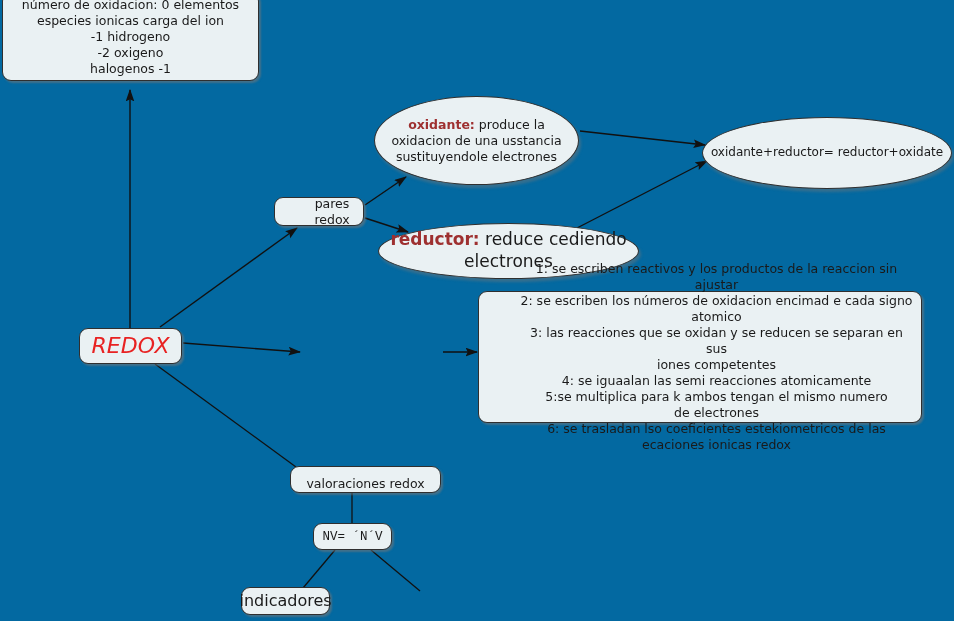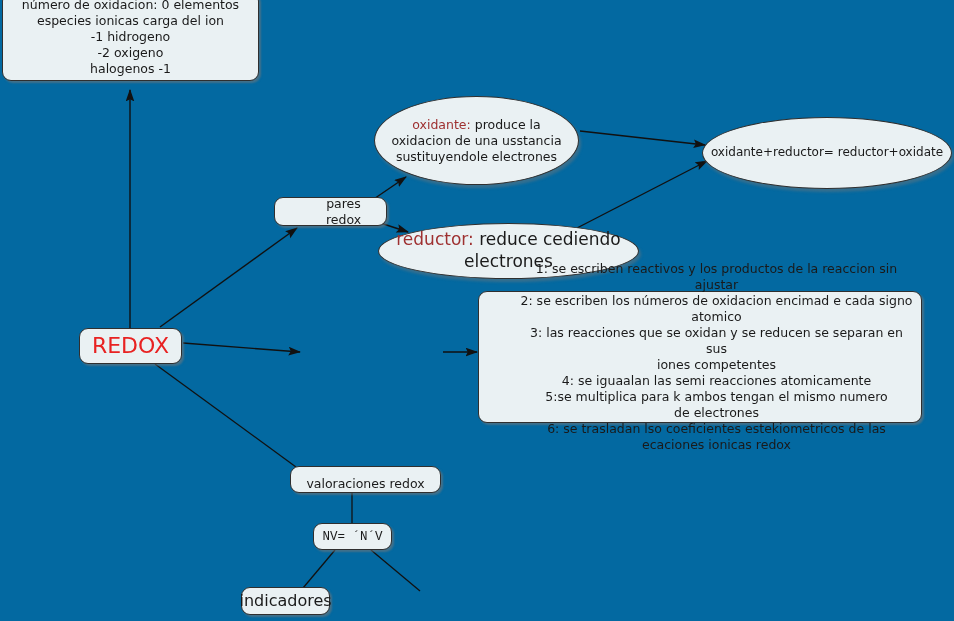--- a/index.html
+++ b/index.html
@@ -52,21 +52,21 @@
   }
 
   
   #node-numero-oxidacion {
     left: 2px; top: -8px; width: 257px; height: 89px;
     font-size: 12.5px;
   }
   #node-numero-oxidacion .node-text { text-align: center; }
 
   #node-pares-redox {
-    left: 274px; top: 197px; width: 113px; height: 29px;
+    left: 274px; top: 197px; width: 90px; height: 29px;
     font-size: 12.5px;
     padding-left: 26px;
   }
 
   #node-oxidante {
     left: 374px; top: 96px; width: 205px; height: 89px;
     font-size: 12.5px;
   }
 
   #node-reductor {
@@ -76,20 +76,21 @@
 
   #node-ecuacion {
     left: 702px; top: 117px; width: 250px; height: 72px;
     font-size: 12px;
   }
 
   #node-redox {
     left: 79px; top: 328px; width: 103px; height: 36px;
     font-size: 22px;
     color: #e82222;
+    font-style: italic;
   }
 
   #node-metodo {
     left: 303px; top: 338px; width: 139px; height: 28px;
     font-size: 12.5px;
   }
 
   #node-pasos {
     left: 478px; top: 291px; width: 444px; height: 132px;
     font-size: 12.5px;
@@ -111,21 +112,21 @@
   #node-indicadores {
     left: 241px; top: 587px; width: 89px; height: 28px;
     font-size: 16px;
   }
 
   #node-potenciometrica {
     left: 361px; top: 591px; width: 119px; height: 28px;
     font-size: 12.5px;
   }
 
-  .kw-red { color: #9e3030; }
+  .kw-red { color: #9e3030; font-weight: bold; }
 </style>
 </head>
 <body>
 
 <div id="canvas">
 
   <svg id="edges" viewBox="0 0 954 621" xmlns="http://www.w3.org/2000/svg">
     <defs>
       <marker id="arrowhead" markerWidth="9" markerHeight="9" refX="8.2" refY="3.1" orient="auto" markerUnits="strokeWidth">
         <path d="M0,0 L9,3.1 L0,6.2 L1.6,3.1 z" fill="#111111"></path>

